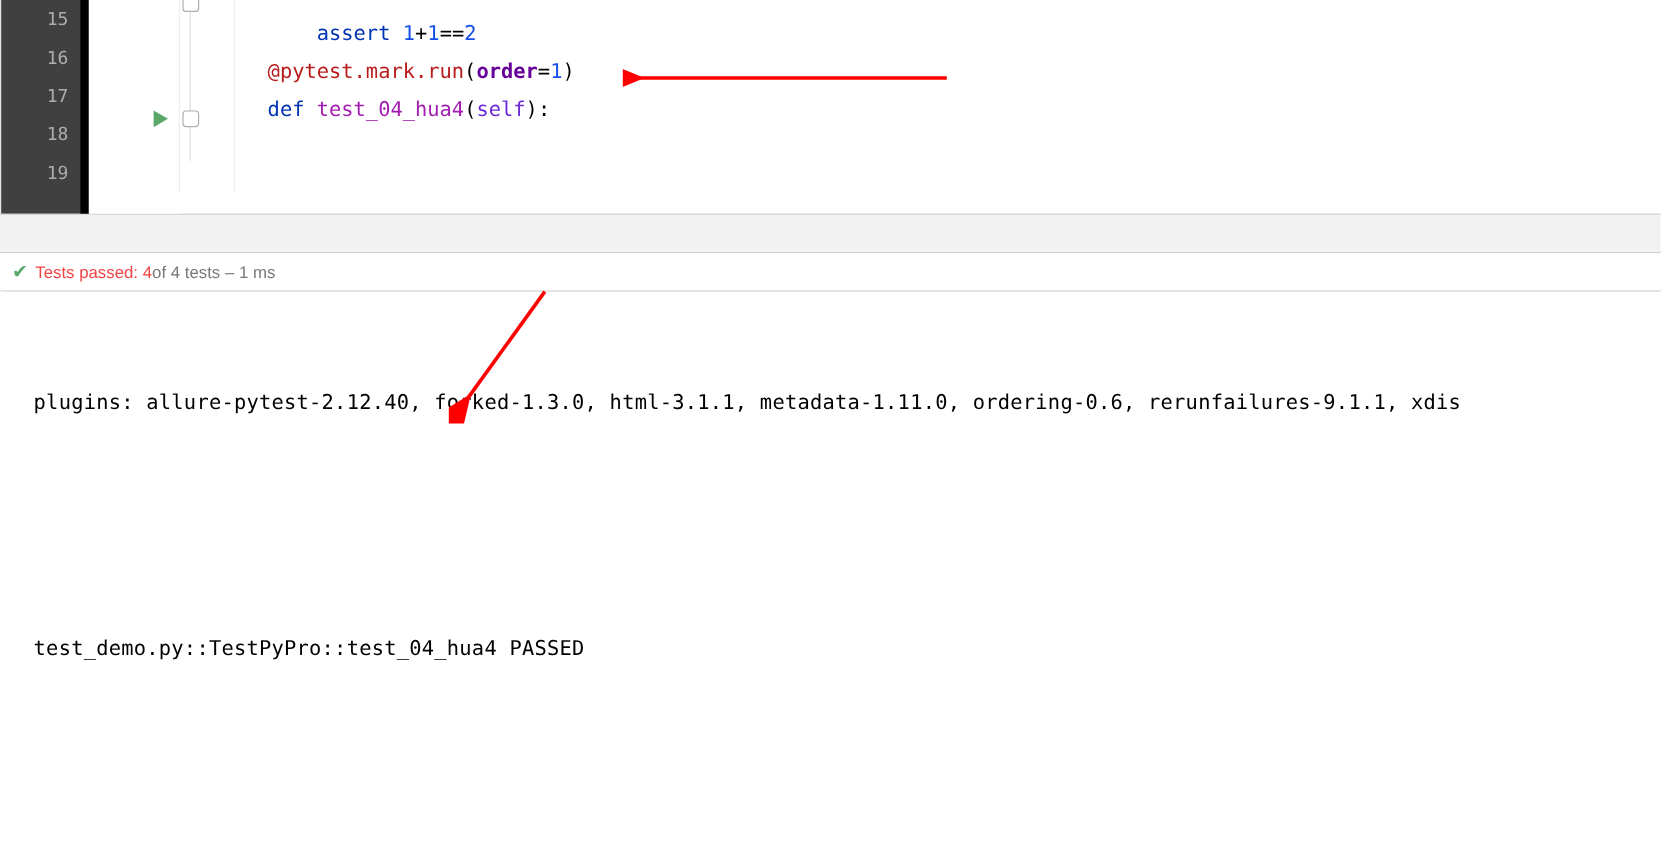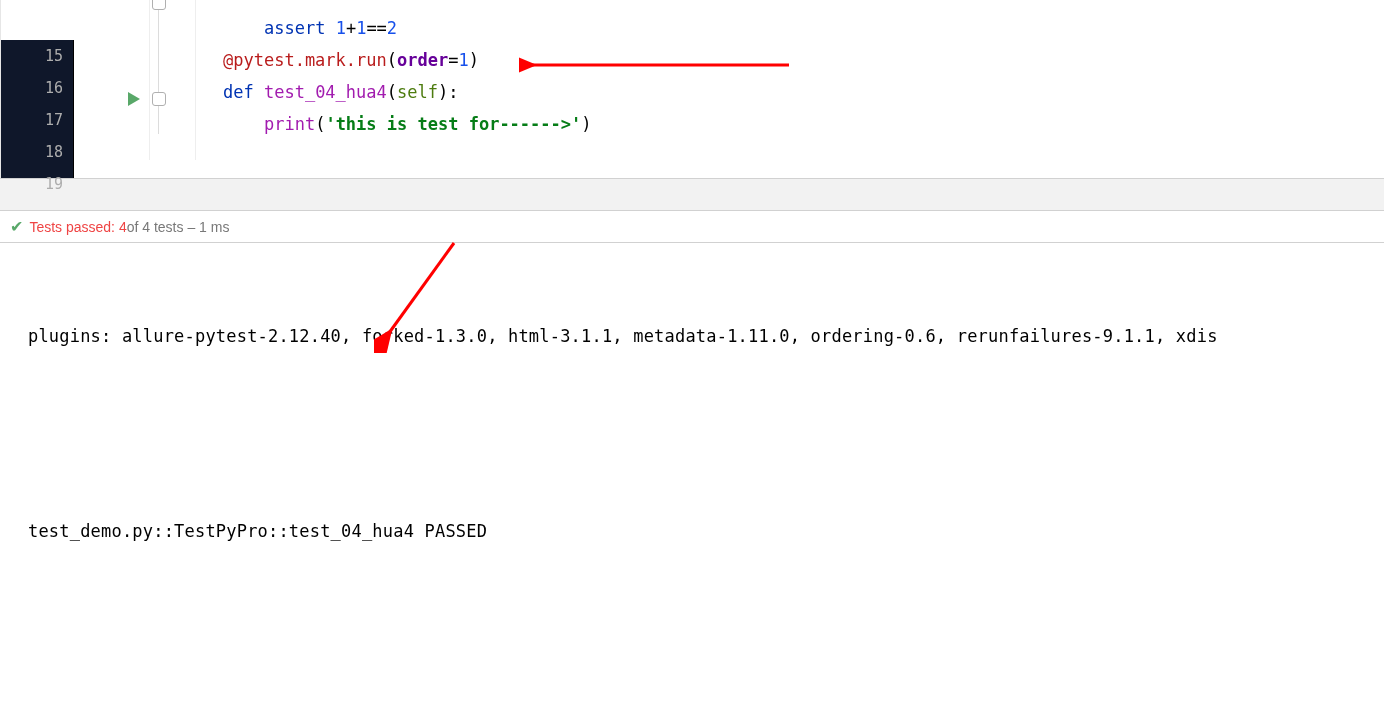--- a/index.html
+++ b/index.html
@@ -12,29 +12,28 @@
     width: 1384px;
     height: 718px;
   }
   .editor-area {
     display: flex;
     height: 178px;
     border-left: 1px solid #e6e6e6;
   }
   .gutter {
     width: 73px;
-    background: #0f172a;
-    border-right: 1px solid #000000;
+    background: #404040;
+    border-right: 7px solid #000000;
     text-align: right;
     padding-right: 10px;
     color: #adadad;
     font-size: 15px;
     line-height: 32px;
     user-select: none;
-    margin-top: 40px;
   }
   .gutter-extra {
     width: 75px;
     background: #ffffff;
     position: relative;
   }
   .run-icon {
     position: absolute;
     left: 54px;
     top: 92px;
@@ -77,21 +76,21 @@
     width: 0;
     height: 160px;
     border-left: 1px solid #eeeeee;
   }
   .kw { color: #0033b3; }
   .deco { color: #b91c1c; }
   .fn { color: #a21caf; }
   .param { color: #660099; font-weight: bold; }
   .num { color: #1750eb; }
   .str { color: #067d17; font-weight: bold; }
-  .self { color: #4d7c0f; }
+  .self { color: #6d28d9; }
 
   .arrow-wrap { position: absolute; pointer-events: none; }
 
   .divider-bar {
     height: 33px;
     background: #f2f2f2;
     border-top: 1px solid #d1d1d1;
     border-bottom: 1px solid #d1d1d1;
   }
   .status-bar {
@@ -115,20 +114,21 @@
     padding: 12px 0 0 24px;
     font-size: 17px;
     line-height: 32.5px;
     letter-spacing: 0.2px;
     white-space: pre;
     color: #000000;
     border-left: 4px solid #ffffff;
   }
   .result-row {
     display: flex;
+    margin-top: 10px;
   }
   .result-left { width: 876px; }
   .result-right { }
 </style>
 </head>
 <body>
 
 <div class="editor-area">
   <div class="gutter">
     <div>15</div>
@@ -143,21 +143,20 @@
     <div class="fold-handle" style="top:-4px"></div>
     <div class="fold-handle" style="top:92px"></div>
   </div>
   <div class="code-col">
     <div class="indent-guide" style="left:0px"></div>
     <div class="indent-guide" style="left:46px"></div>
     <div class="code-line">    <span class="kw">assert</span> <span class="num">1</span><span>+</span><span class="num">1</span><span>==</span><span class="num">2</span></div>
     <div class="code-line"></div>
     <div class="code-line"><span class="deco">@pytest.mark.run</span><span>(</span><span class="param">order</span><span>=</span><span class="num">1</span><span>)</span></div>
     <div class="code-line"><span class="kw">def </span><span class="fn">test_04_hua4</span><span>(</span><span class="self">self</span><span>)</span><span>:</span></div>
-    <div class="code-line">    <span class="fn">print</span><span>(</span><span class="str">'this is test for------&gt;'</span><span>)</span></div>
 
     <svg class="arrow-wrap" style="left:370px; top:55px;" width="280" height="20">
       <defs>
           <marker id="ah1" markerWidth="12" markerHeight="10" refX="2" refY="5" orient="auto">
             <path d="M12,0 L0,5 L12,10 z" fill="#ff0000"></path>
           </marker>
         </defs>
       <line x1="270" y1="10" x2="12" y2="10" stroke="#ff0000" stroke-width="3" marker-end="url(#ah1)"></line>
     </svg>
   </div>

